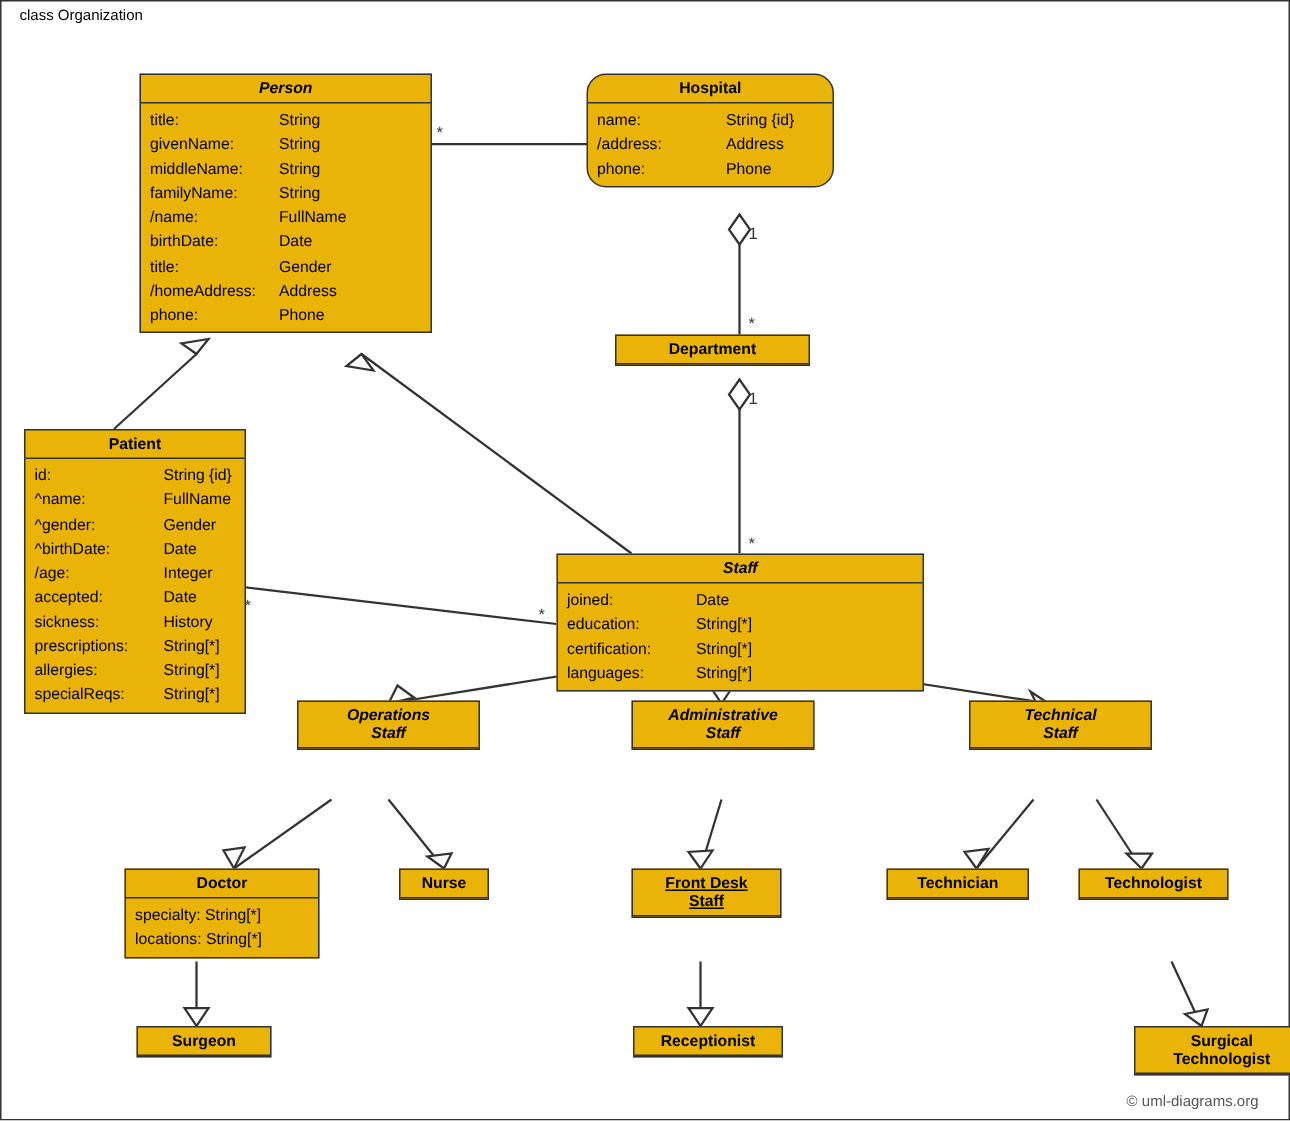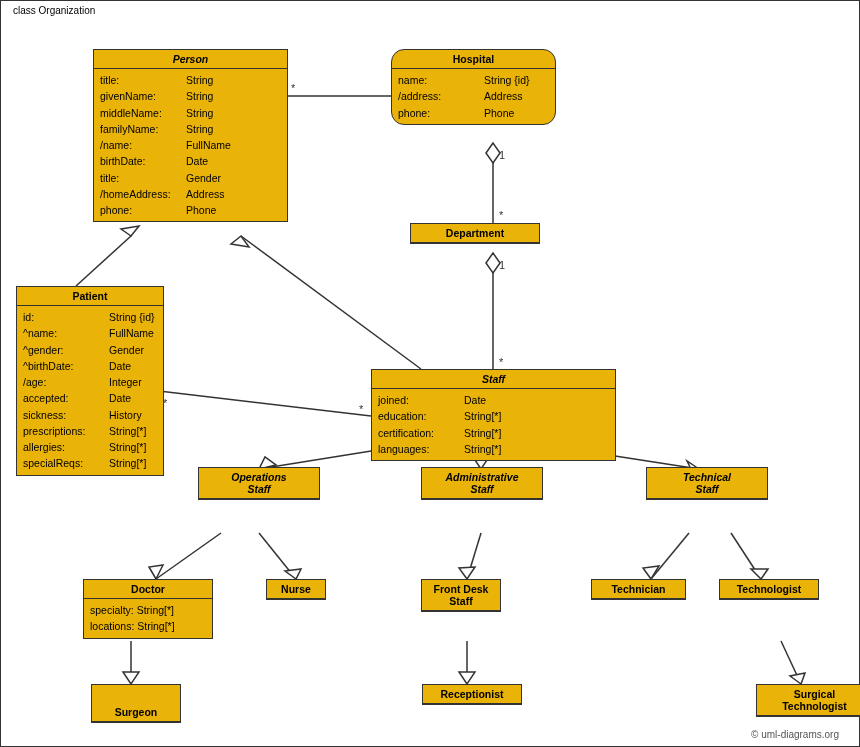--- a/index.html
+++ b/index.html
@@ -298,34 +298,34 @@
     <div class="class-attrs">
       <div>specialty: String[*]</div>
       <div>locations: String[*]</div>
     </div>
   </div>
 
   <div class="uml-class" style="left:265px; top:578px; width:60px;">
     <div class="class-header normal" style="font-style:normal;">Nurse</div>
   </div>
 
-  <div class="uml-class" style="left:420px; top:578px; width:80px; text-align:center;">
+  <div class="uml-class" style="left:420px; top:578px; width:100px; text-align:center;text-decoration:underline;">
     <div class="class-header normal" style="font-style:normal;">Front Desk<br>Staff</div>
   </div>
 
   <div class="uml-class" style="left:590px; top:578px; width:95px;">
     <div class="class-header normal" style="font-style:normal;">Technician</div>
   </div>
 
   <div class="uml-class" style="left:718px; top:578px; width:100px;">
     <div class="class-header normal" style="font-style:normal;">Technologist</div>
   </div>
 
   <div class="uml-class" style="left:90px; top:683px; width:90px;">
-    <div class="class-header normal" style="font-style:normal;margin-top:18px;">Surgeon</div>
+    <div class="class-header normal" style="font-style:normal;">Surgeon</div>
   </div>
 
   <div class="uml-class" style="left:421px; top:683px; width:100px;">
     <div class="class-header normal" style="font-style:normal;">Receptionist</div>
   </div>
 
   <div class="uml-class" style="left:755px; top:683px; width:117px; text-align:center;">
     <div class="class-header normal" style="font-style:normal;">Surgical<br>Technologist</div>
   </div>
 

